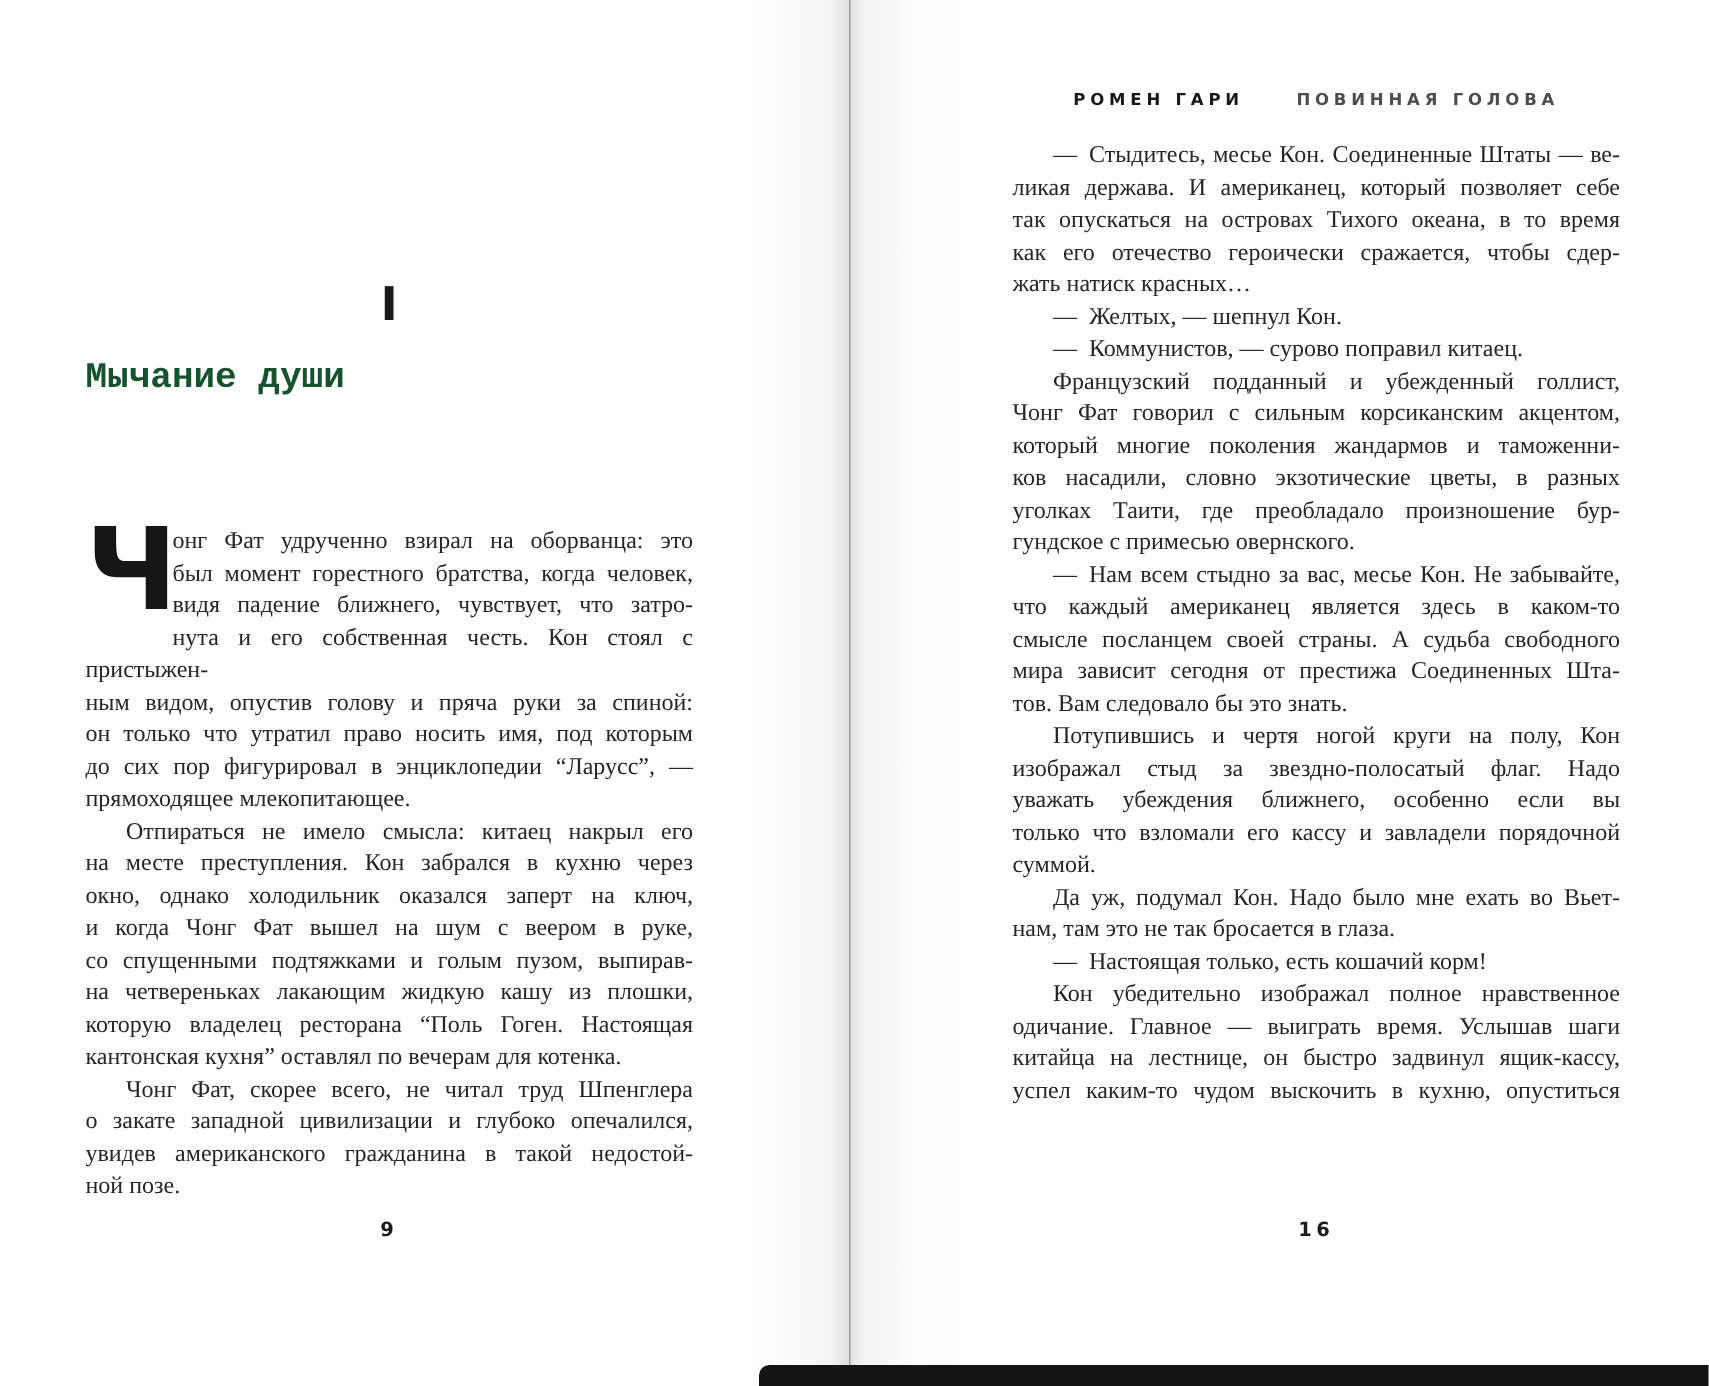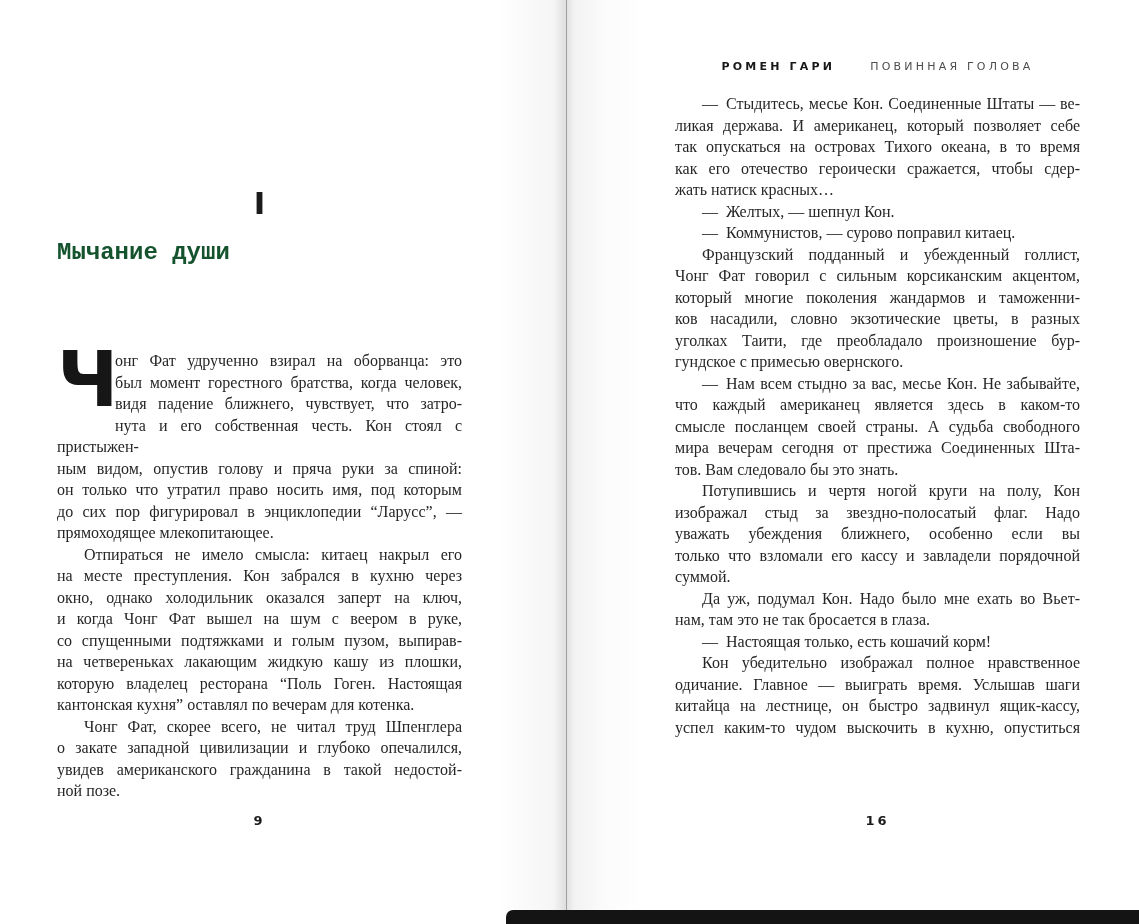--- a/index.html
+++ b/index.html
@@ -32,21 +32,21 @@
     position:absolute;top:239px;left:0;right:0;text-align:left;
     font-family:Liberation Mono, monospace;font-weight:700;font-size:24px;line-height:1.2;
     color:#14532d;
   }
   .running-header{
     position:absolute;top:61px;left:-40px;right:-40px;text-align:center;
     font-family:"DejaVu Sans",sans-serif;font-size:11px;line-height:1;
     letter-spacing:3.2px;white-space:nowrap;
   }
   .rh-author{font-weight:700;color:#181818;margin-right:14px;}
-  .rh-title{font-weight:400;color:#4d4d4d;margin-left:21px;}
+  .rh-title{font-weight:700;color:#4d4d4d;margin-left:21px;}
 
   .body-text{position:absolute;left:0;right:0;font-size:16px;line-height:21.5px;color:#262626;}
   .page-left  .body-text{top:350px;}
   .page-right .body-text{top:93px;}
 
   .para{overflow:visible;}
   .line{text-align:justify;text-align-last:justify;}
   .line.lastline{text-align:center;text-align-last:left;}
   .line.firstline{padding-left:27px;}
 
@@ -133,21 +133,21 @@
           <div class="line">Чонг Фат говорил с сильным корсиканским акцентом,</div>
           <div class="line">который многие поколения жандармов и таможенни-</div>
           <div class="line">ков насадили, словно экзотические цветы, в разных</div>
           <div class="line">уголках Таити, где преобладало произношение бур-</div>
           <div class="line lastline">гундское с примесью овернского.</div>
         </div>
         <div class="para">
           <div class="line firstline">— Нам всем стыдно за вас, месье Кон. Не забывайте,</div>
           <div class="line">что каждый американец является здесь в каком-то</div>
           <div class="line">смысле посланцем своей страны. А судьба свободного</div>
-          <div class="line">мира вечерам сегодня от престижа Соединенных Шта-</div>
+          <div class="line">мира зависит сегодня от престижа Соединенных Шта-</div>
           <div class="line lastline">тов. Вам следовало бы это знать.</div>
         </div>
         <div class="para">
           <div class="line firstline">Потупившись и чертя ногой круги на полу, Кон</div>
           <div class="line">изображал стыд за звездно-полосатый флаг. Надо</div>
           <div class="line">уважать убеждения ближнего, особенно если вы</div>
           <div class="line">только что взломали его кассу и завладели порядочной</div>
           <div class="line lastline">суммой.</div>
         </div>
         <div class="para">

